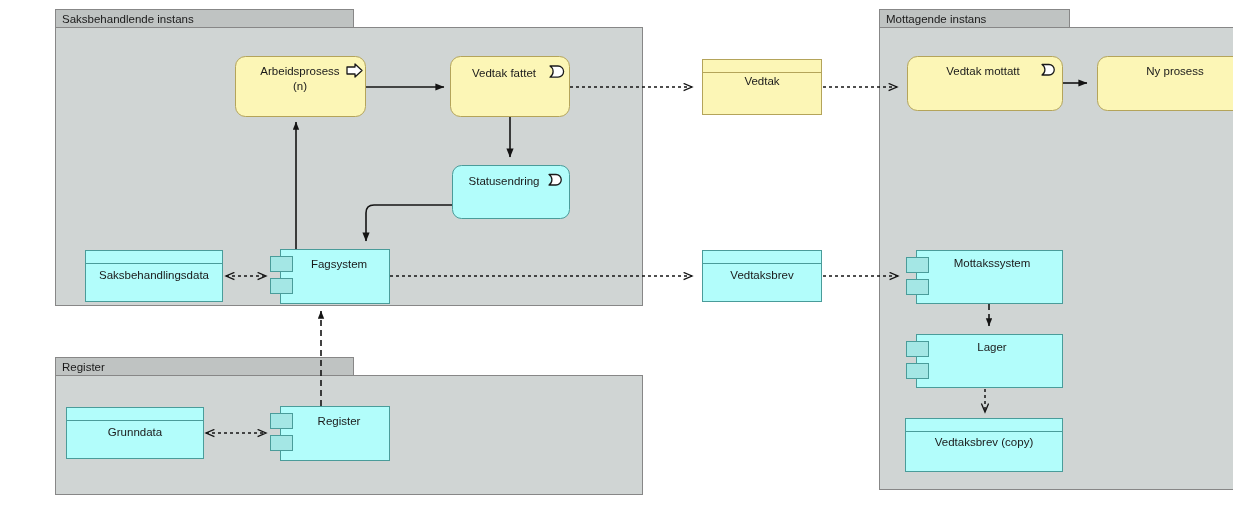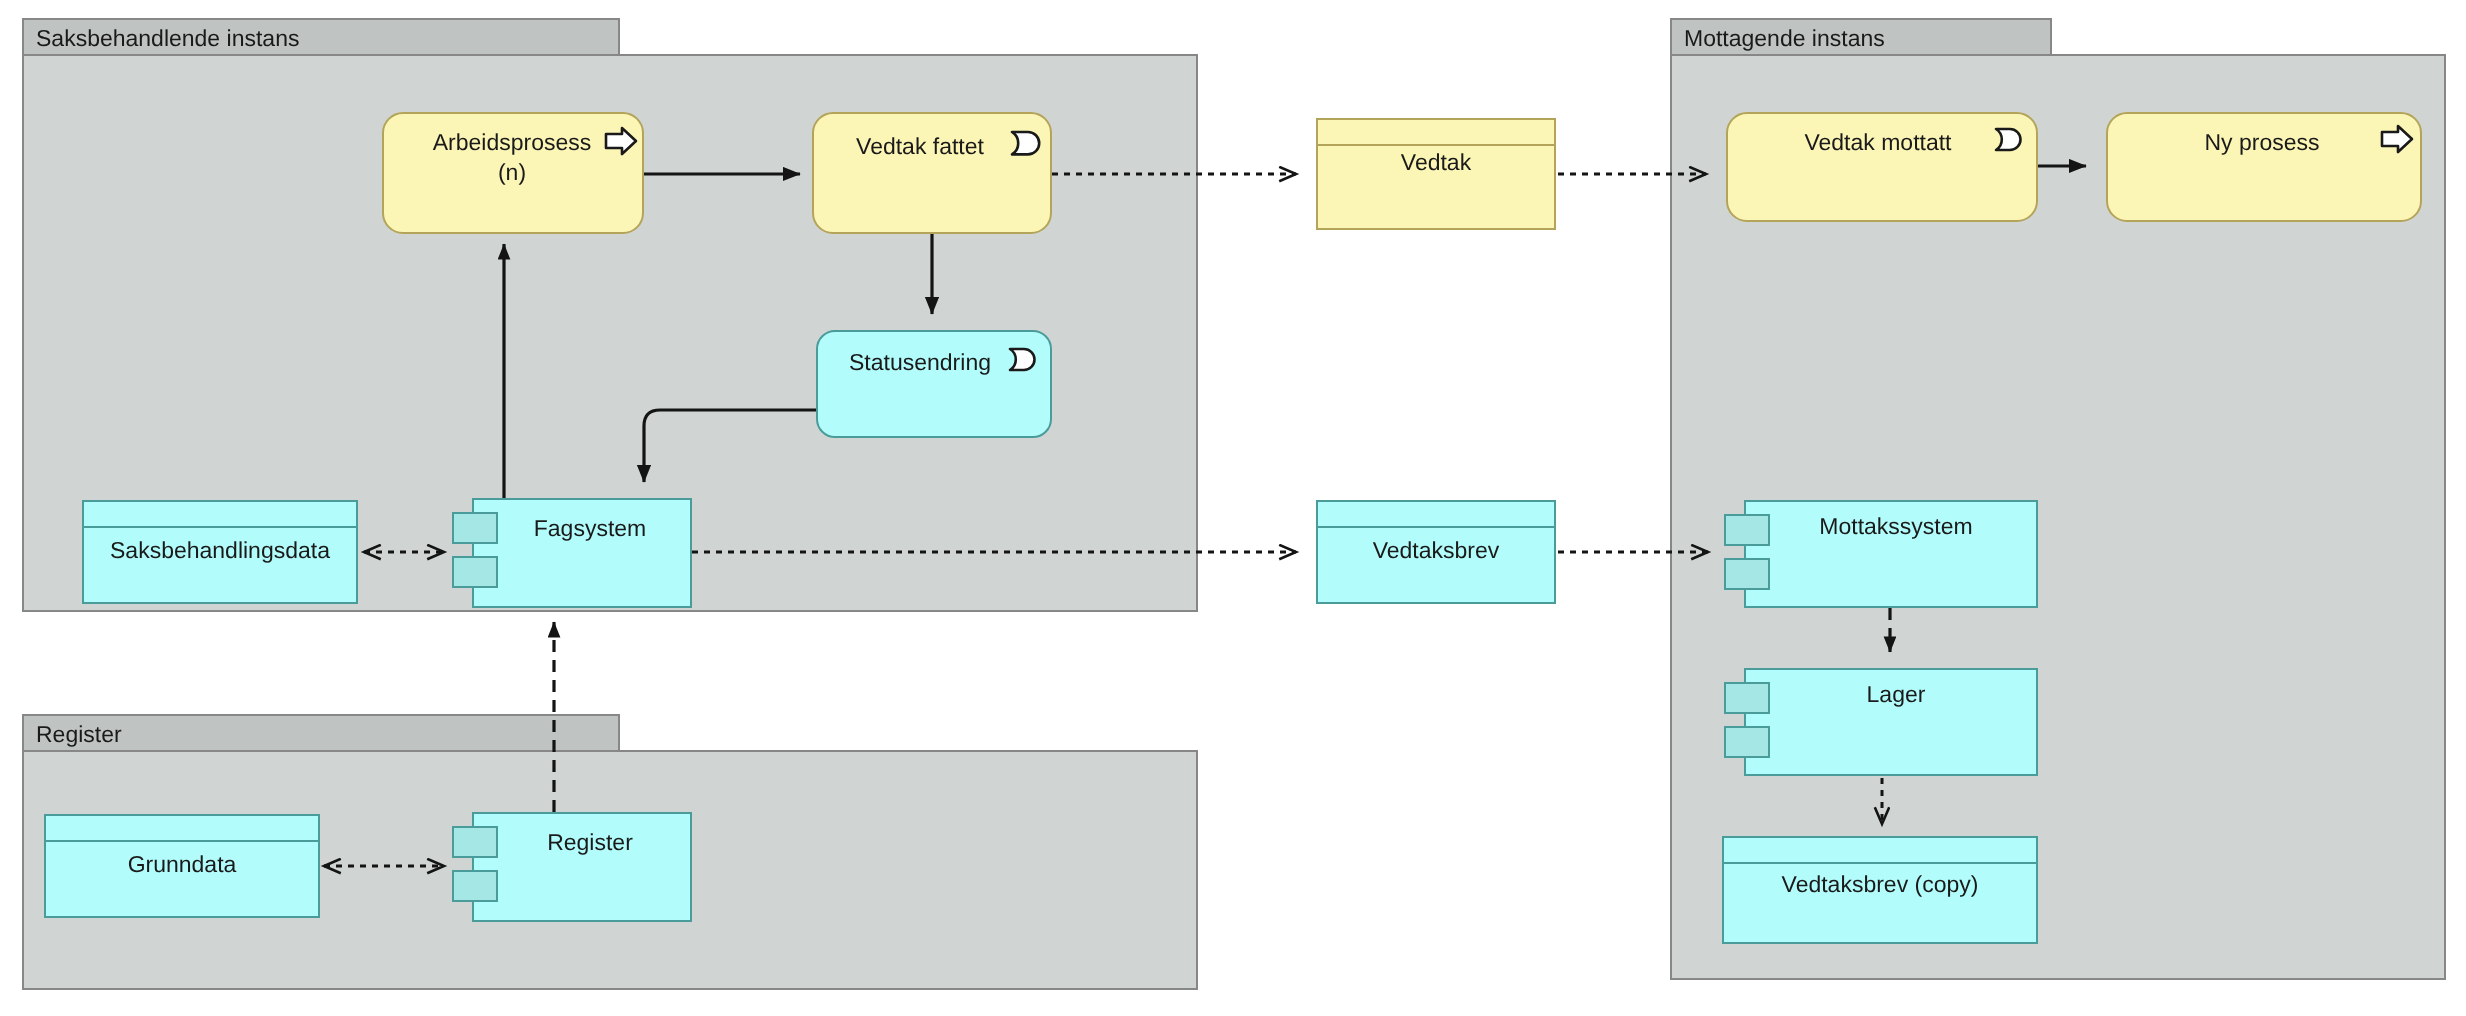--- a/index.html
+++ b/index.html
@@ -10,20 +10,21 @@
   body {
     width: 1233px;
     height: 508px;
     font-family: "Liberation Sans", sans-serif;
     overflow: hidden;
   }
   #diagram-root {
     position: relative;
     width: 1114px;
     height: 508px;
+    padding-left: 44px;
   }
   svg.diagram {
     display: block;
     width: 1233px;
     height: 508px;
   }
   .grp-body {
     fill: #d0d5d4;
     stroke: #878787;
     stroke-width: 1;

